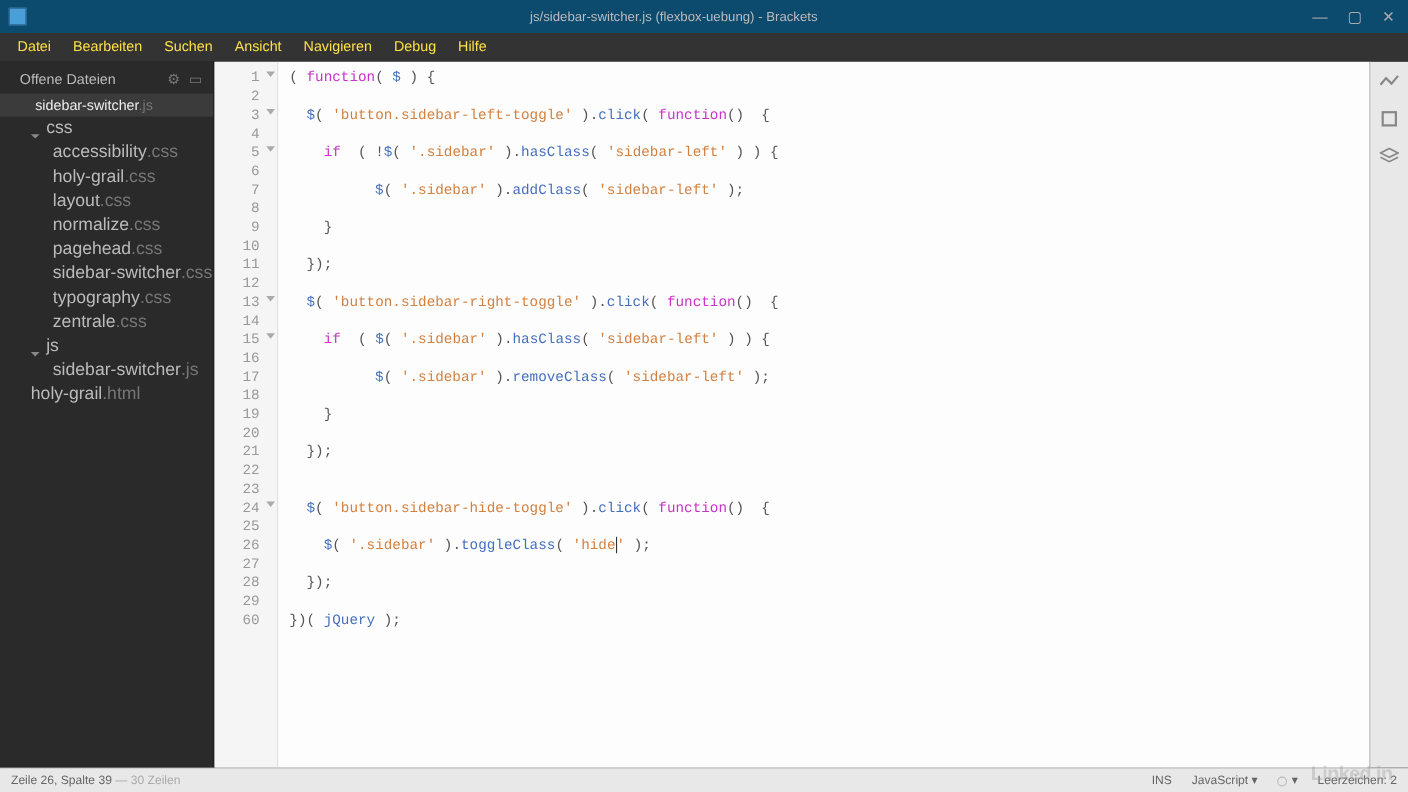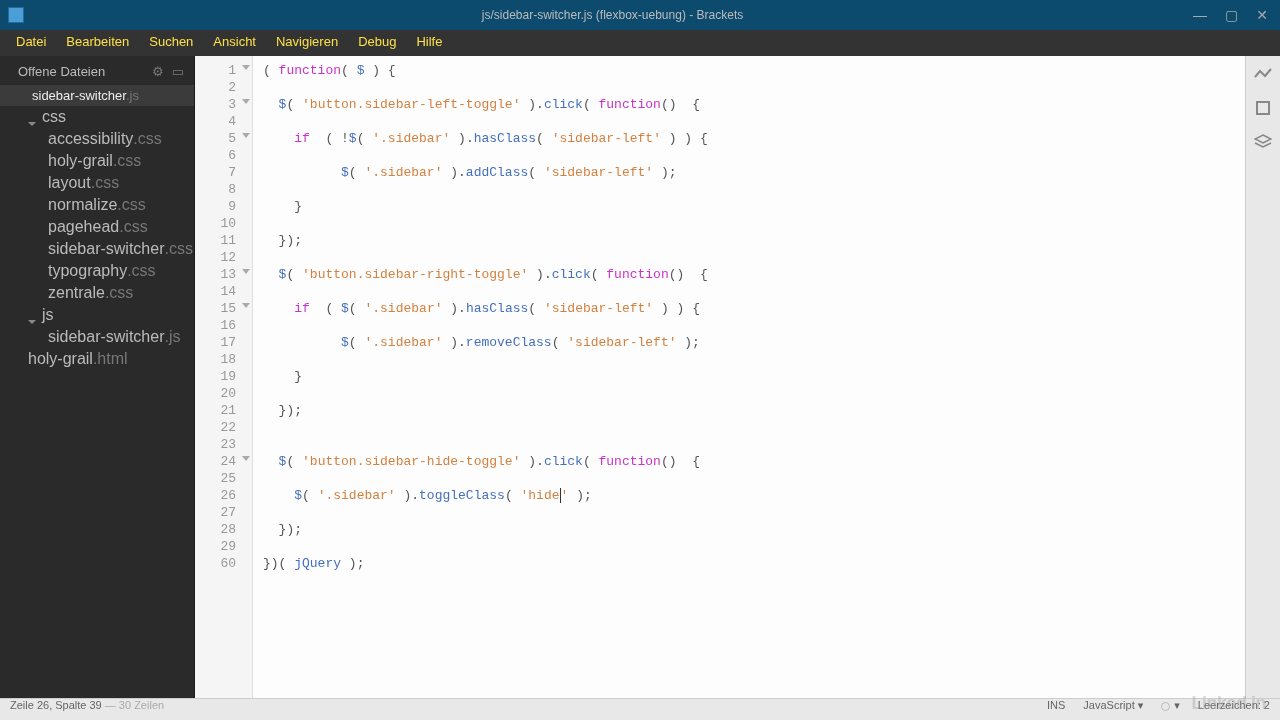--- a/index.html
+++ b/index.html
@@ -198,21 +198,21 @@
   align-items: center;
   justify-content: center;
 }
 
 
 .statusbar {
   height: 22px;
   background: #e8e8e8;
   border-top: 1px solid #ccc;
   display: flex;
-  align-items: flex-start;
+  align-items: center;
   font-size: 11px;
   color: #666;
   padding: 0 10px;
 }
 .statusbar .left { flex: 1; }
 .statusbar .seg { margin-left: 18px; }
 .statusbar .dim { color: #aaa; }
 .rb { border: 1px solid #bbb; border-radius: 50%; width: 9px; height: 9px; display: inline-block; margin-right: 4px; vertical-align: middle; }
 
 

